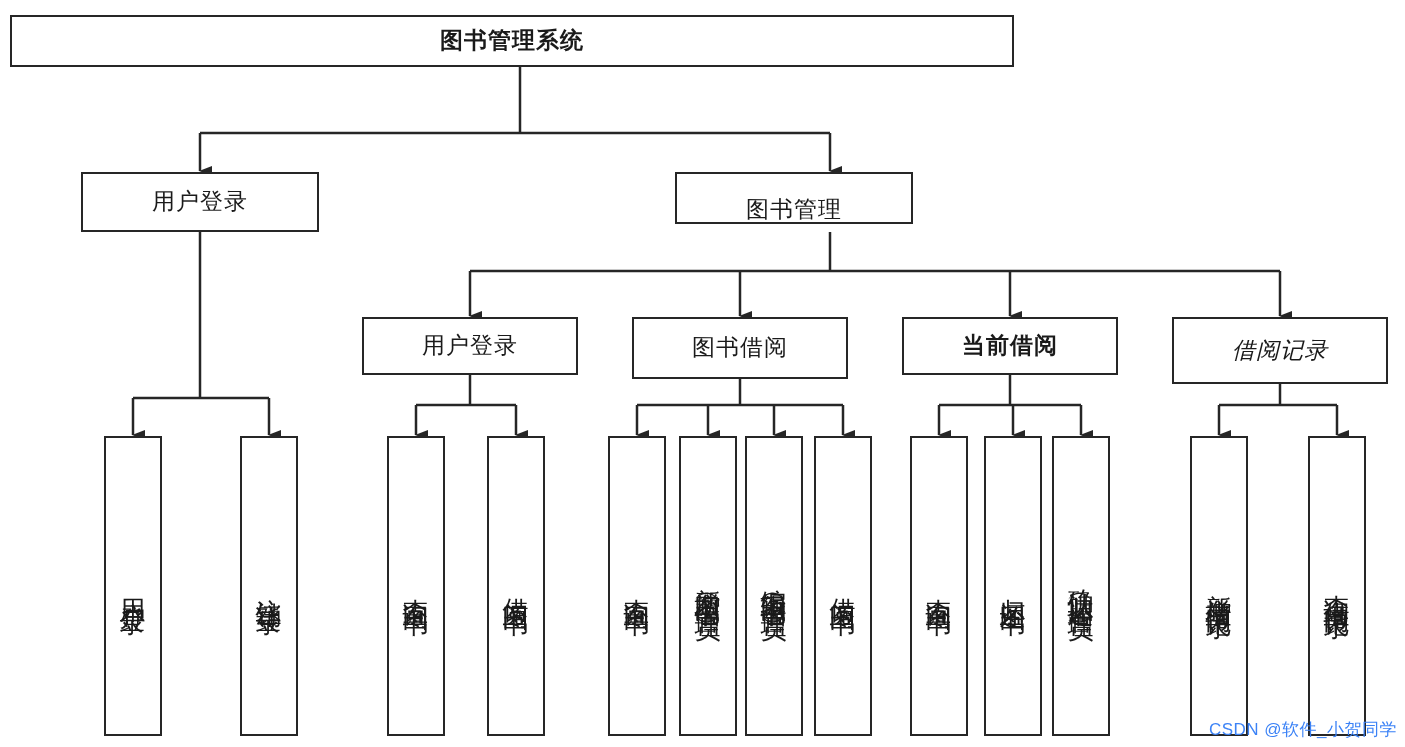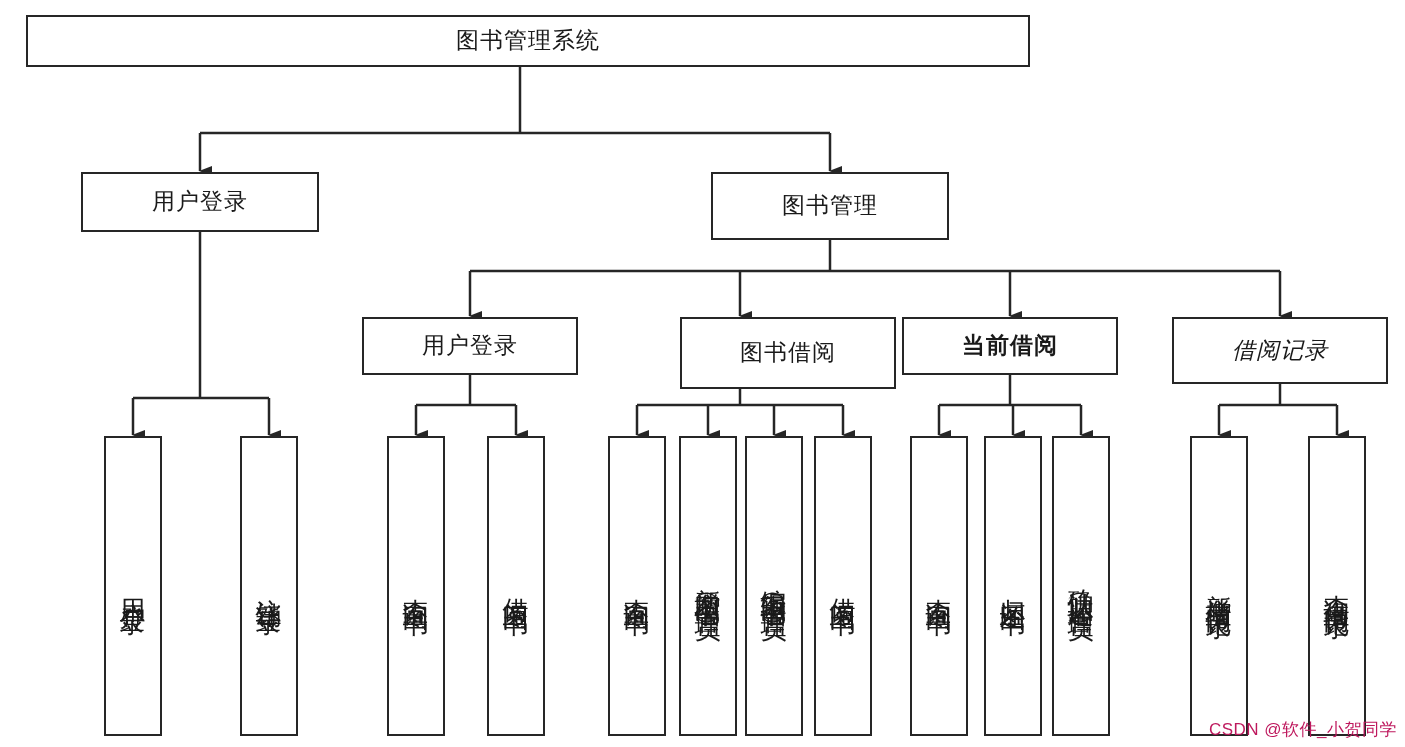--- a/index.html
+++ b/index.html
@@ -56,21 +56,21 @@
   .node.vert .vtext {
     writing-mode: vertical-rl;
     text-orientation: upright;
     white-space: nowrap;
   }
   #watermark {
     position: absolute;
     right: 8px;
     bottom: 6px;
     font-size: 17px;
-    color: #be185d;
+    color: #3b82f6;
     letter-spacing: 0.5px;
     white-space: nowrap;
     user-select: none;
   }
 </style>
 </head>
 <body>
 
 <div id="stage">
 
@@ -111,33 +111,33 @@
         <path d="M1013,405 L1013,435" marker-end="url(#arrowhead)"></path>
         <path d="M1081,405 L1081,435" marker-end="url(#arrowhead)"></path>
         <path d="M1280,375 L1280,405"></path>
         <path d="M1219,405 L1337,405"></path>
         <path d="M1219,405 L1219,435" marker-end="url(#arrowhead)"></path>
         <path d="M1337,405 L1337,435" marker-end="url(#arrowhead)"></path>
       </g>
   </svg>
 
   <div id="nodes">
-      <div class="node horiz root" style="left: 26px; top: 15px; width: 1004px; height: 52px;">
+      <div class="node horiz root" style="left: 10px; top: 15px; width: 1004px; height: 52px; font-weight: bold;">
         <span>图书管理系统</span>
       </div>
       <div class="node horiz" style="left: 81px; top: 172px; width: 238px; height: 60px;">
         <span>用户登录</span>
       </div>
-      <div class="node horiz" style="left: 711px; top: 172px; width: 238px; height: 68px;">
+      <div class="node horiz" style="left: 675px; top: 172px; width: 238px; height: 52px; align-items: flex-end;">
         <span>图书管理</span>
       </div>
       <div class="node horiz" style="left: 362px; top: 317px; width: 216px; height: 58px;">
         <span>用户登录</span>
       </div>
-      <div class="node horiz" style="left: 632px; top: 317px; width: 216px; height: 72px; margin-left: 48px;">
+      <div class="node horiz" style="left: 632px; top: 317px; width: 216px; height: 62px;">
         <span>图书借阅</span>
       </div>
       <div class="node horiz" style="left: 902px; top: 317px; width: 216px; height: 58px; font-weight: bold;">
         <span>当前借阅</span>
       </div>
       <div class="node horiz" style="left: 1172px; top: 317px; width: 216px; height: 67px; font-style: italic;">
         <span>借阅记录</span>
       </div>
       <div class="node vert" style="left: 104px; top: 436px; width: 58px; height: 300px;">
         <span class="vtext">用户登录</span>

